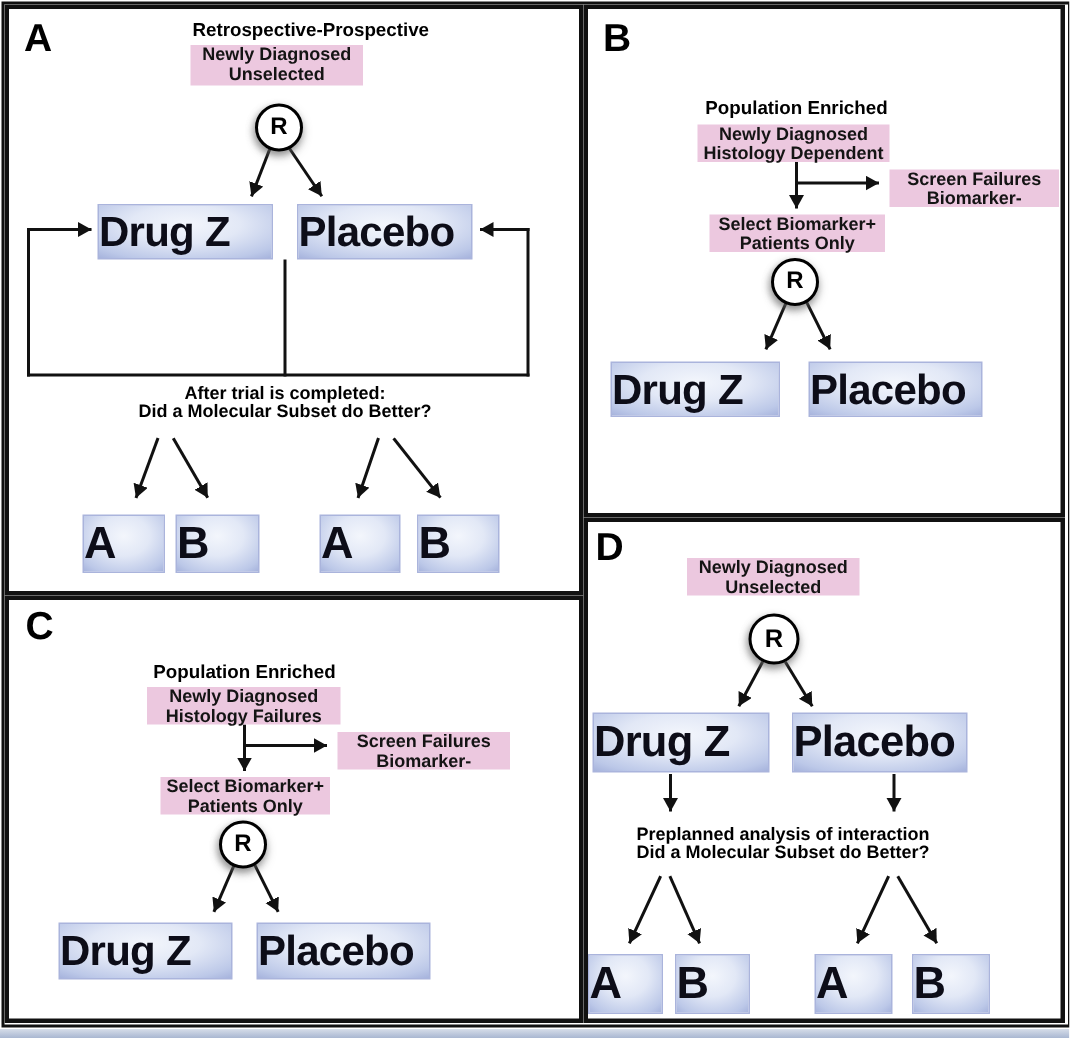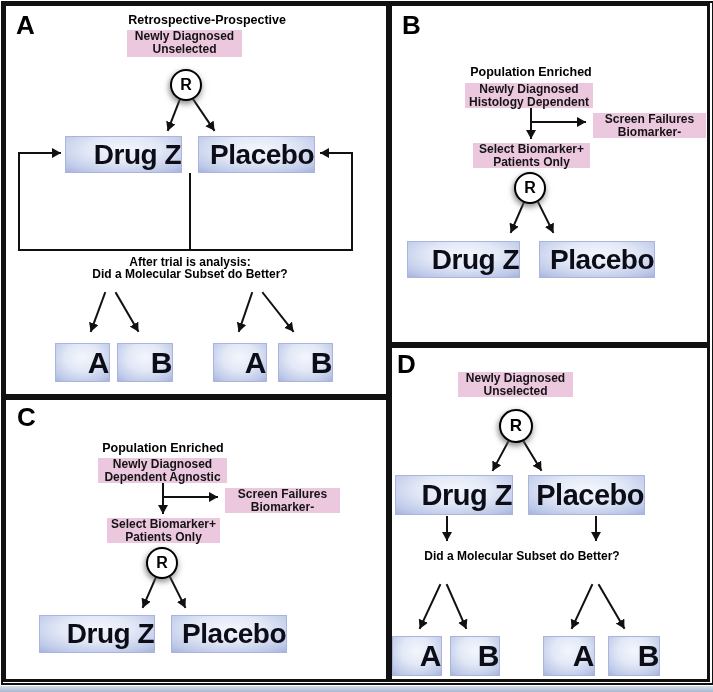--- a/index.html
+++ b/index.html
@@ -37,21 +37,21 @@
     border:2.5px solid #000; box-sizing:border-box;
     display:flex; align-items:center; justify-content:center;
     font-size:16px; color:#000;
     box-shadow:0 3px 6px rgba(90,90,90,.55), -2px 2px 4px rgba(120,120,120,.35);
   }
   .rcircle.big{width:34px; height:34px; font-size:17px;}
   .bluebox{
     background:radial-gradient(ellipse 115% 130% at 50% 36%,
       var(--blue-light) 0%, #e2e8f6 28%, var(--blue-mid) 55%, #8997cd 80%, var(--blue-edge) 100%);
     border:1px solid #aab4dc; box-sizing:border-box;
-    display:flex; align-items:center; justify-content:flex-end;
+    display:flex; align-items:center; justify-content:flex-start;
     color:#0d0d18; white-space:nowrap; letter-spacing:-0.5px;
   }
   .arm{font-size:28px;}
   .arm-lg{font-size:29px;}
   .sub{font-size:30px;}
   .note{
     font-size:12px; line-height:12px; text-align:center; color:#000; white-space:nowrap;
   }
   .note span{display:block;}
   svg.wires{left:0; top:0; pointer-events:none;}
@@ -97,21 +97,21 @@
     <div class="rcircle" style="left:164px; top:63px;">
       <span>R</span>
     </div>
     <div class="bluebox arm" style="left:59px; top:130px; width:117px; height:37px;">
       <span>Drug Z</span>
     </div>
     <div class="bluebox arm" style="left:192px; top:130px; width:117px; height:37px;">
       <span>Placebo</span>
     </div>
     <div class="note" style="left:34px; top:250px; width:300px;">
-      <span>After trial is analysis:</span>
+      <span>After trial is completed:</span>
       <span>Did a Molecular Subset do Better?</span>
     </div>
     <div class="bluebox sub" style="left:49px; top:337px; width:55px; height:39px;">
       <span>A</span>
     </div>
     <div class="bluebox sub" style="left:111px; top:337px; width:56px; height:39px;">
       <span>B</span>
     </div>
     <div class="bluebox sub" style="left:207px; top:337px; width:54px; height:39px;">
       <span>A</span>
@@ -167,21 +167,21 @@
       </defs>
       <line x1="157" y1="84" x2="157" y2="113" marker-end="url(#ah-c)"></line>
       <line x1="157" y1="97" x2="211" y2="97" marker-end="url(#ah-c)"></line>
       <line x1="150" y1="177" x2="137" y2="207" marker-end="url(#ah-c)"></line>
       <line x1="164" y1="177" x2="179" y2="207" marker-end="url(#ah-c)"></line>
     </svg>
     <div class="plabel" style="left:11px; top:4px;">C</div>
     <div class="ptitle" style="left:57px; top:41px; width:200px;">Population Enriched</div>
     <div class="pinkbox" style="left:92px; top:58px; width:129px; height:25px;">
       <span>Newly Diagnosed</span>
-      <span>Dependent Agnostic</span>
+      <span>Histology Failures</span>
     </div>
     <div class="pinkbox" style="left:219px; top:88px; width:115px; height:25px;">
       <span>Screen Failures</span>
       <span>Biomarker-</span>
     </div>
     <div class="pinkbox" style="left:101px; top:118px; width:113px; height:25px;">
       <span>Select Biomarker+</span>
       <span>Patients Only</span>
     </div>
     <div class="rcircle" style="left:140px; top:147px;">
@@ -219,20 +219,21 @@
     <div class="rcircle big" style="left:107px; top:61px;">
       <span>R</span>
     </div>
     <div class="bluebox arm-lg" style="left:3px; top:127px; width:118px; height:40px;">
       <span>Drug Z</span>
     </div>
     <div class="bluebox arm-lg" style="left:136px; top:127px; width:117px; height:40px;">
       <span>Placebo</span>
     </div>
     <div class="note" style="left:0px; top:202px; width:260px;">
+      <span>Preplanned analysis of interaction</span>
       <span>Did a Molecular Subset do Better?</span>
     </div>
     <div class="bluebox sub" style="left:0px; top:288px; width:50px; height:40px;">
       <span>A</span>
     </div>
     <div class="bluebox sub" style="left:58px; top:288px; width:50px; height:40px;">
       <span>B</span>
     </div>
     <div class="bluebox sub" style="left:151px; top:288px; width:52px; height:40px;">
       <span>A</span>

